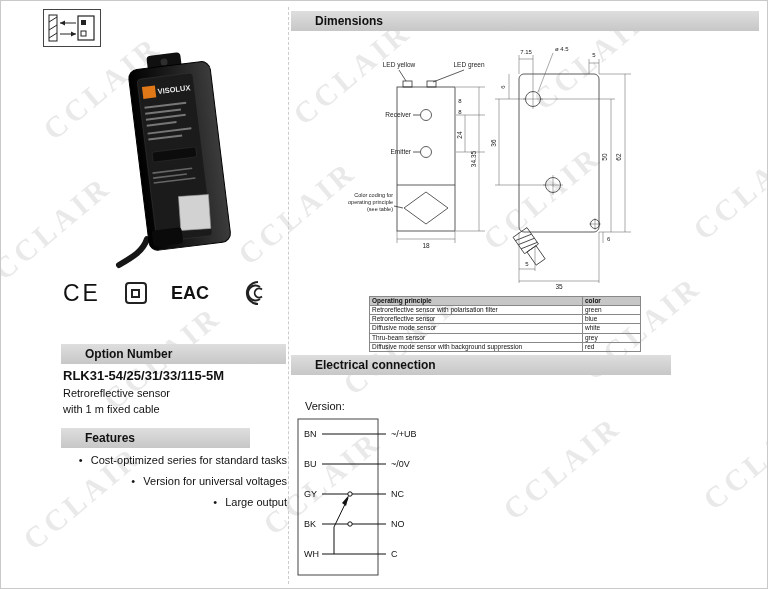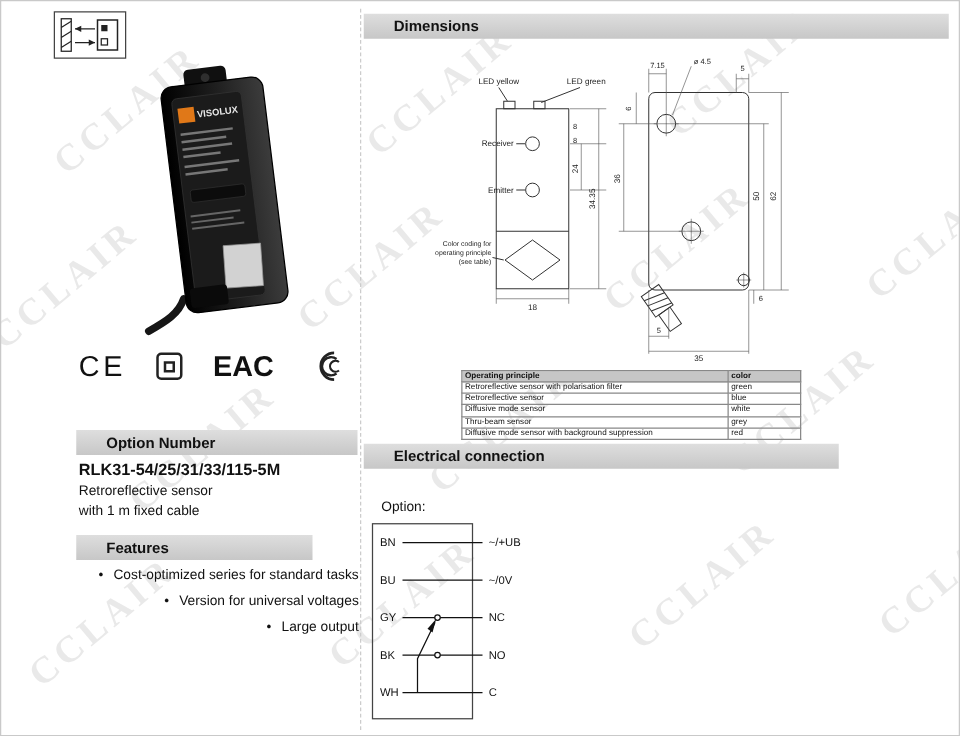--- a/index.html
+++ b/index.html
@@ -24,21 +24,21 @@
   .pictobox { position: absolute; left: 42px; top: 8px; width: 58px; height: 38px; border: 1px solid #444; background: #fff; }
   .modelnum { position: absolute; left: 62px; top: 367px; font-size: 13px; font-weight: bold; }
   .modeldesc { position: absolute; left: 62px; font-size: 11px; }
   .feat { position: absolute; left: 62px; top: 452px; width: 224px; }
   .feat-item { display: flex; font-size: 11px; line-height: 15px; margin-bottom: 6px; justify-content: flex-end; }
   .feat-item::before { content: "\2022"; flex: 0 0 12px; }
   .certs { position: absolute; left: 62px; top: 274px; width: 215px; height: 36px; display: flex; align-items: center; gap: 24px; }
   .ce { font-size: 23px; letter-spacing: 3px; font-weight: 400; }
   .sq-outer { width: 22px; height: 22px; border: 2px solid #222; border-radius: 4px; display: flex; align-items: center; justify-content: center; }
   .sq-inner { width: 9px; height: 9px; border: 2px solid #222; }
-  .eac { font-size: 23px; font-weight: bold; letter-spacing: 0px; }
+  .eac { font-size: 18px; font-weight: bold; letter-spacing: 0px; }
   .dimtable { position: absolute; left: 368px; top: 295px; width: 272px; border-collapse: collapse; font-size: 6.5px; line-height: 1.25; }
   .dimtable td { border: 1px solid #888; padding: 0px 2px; vertical-align: middle; }
   .dimtable .th { background: #c6c6c6; font-weight: bold; }
   .dimtable .c2 { width: 58px; }
   .option-label { position: absolute; left: 304px; top: 399px; font-size: 11px; }
   svg text { font-family: "Liberation Sans", sans-serif; }
 </style>
 </head>
 <body>
 
@@ -270,21 +270,21 @@
       <td class="c2">grey</td>
     </tr>
     <tr>
       <td>Diffusive mode sensor with background suppression</td>
       <td class="c2">red</td>
     </tr>
   </tbody>
     </table>
 
   <div class="hdr" style="left:290px;top:354px;width:380px">Electrical connection</div>
-  <div class="option-label">Option:</div>
+  <div class="option-label">Version:</div>
 
   <svg style="position:absolute;left:293px;top:414px" width="215" height="168" viewBox="0 0 215 168">
     <rect x="4" y="4" width="80" height="156" fill="none" stroke="#444" stroke-width="1"></rect>
     <g stroke="#111" stroke-width="1">
       <line x1="28" y1="19" x2="92" y2="19"></line>
       <line x1="28" y1="49" x2="92" y2="49"></line>
       <line x1="28" y1="79" x2="92" y2="79"></line>
       <line x1="28" y1="109" x2="92" y2="109"></line>
       <line x1="28" y1="139" x2="92" y2="139"></line>
       <polyline points="40,139 40,112 54,83" fill="none"></polyline>

